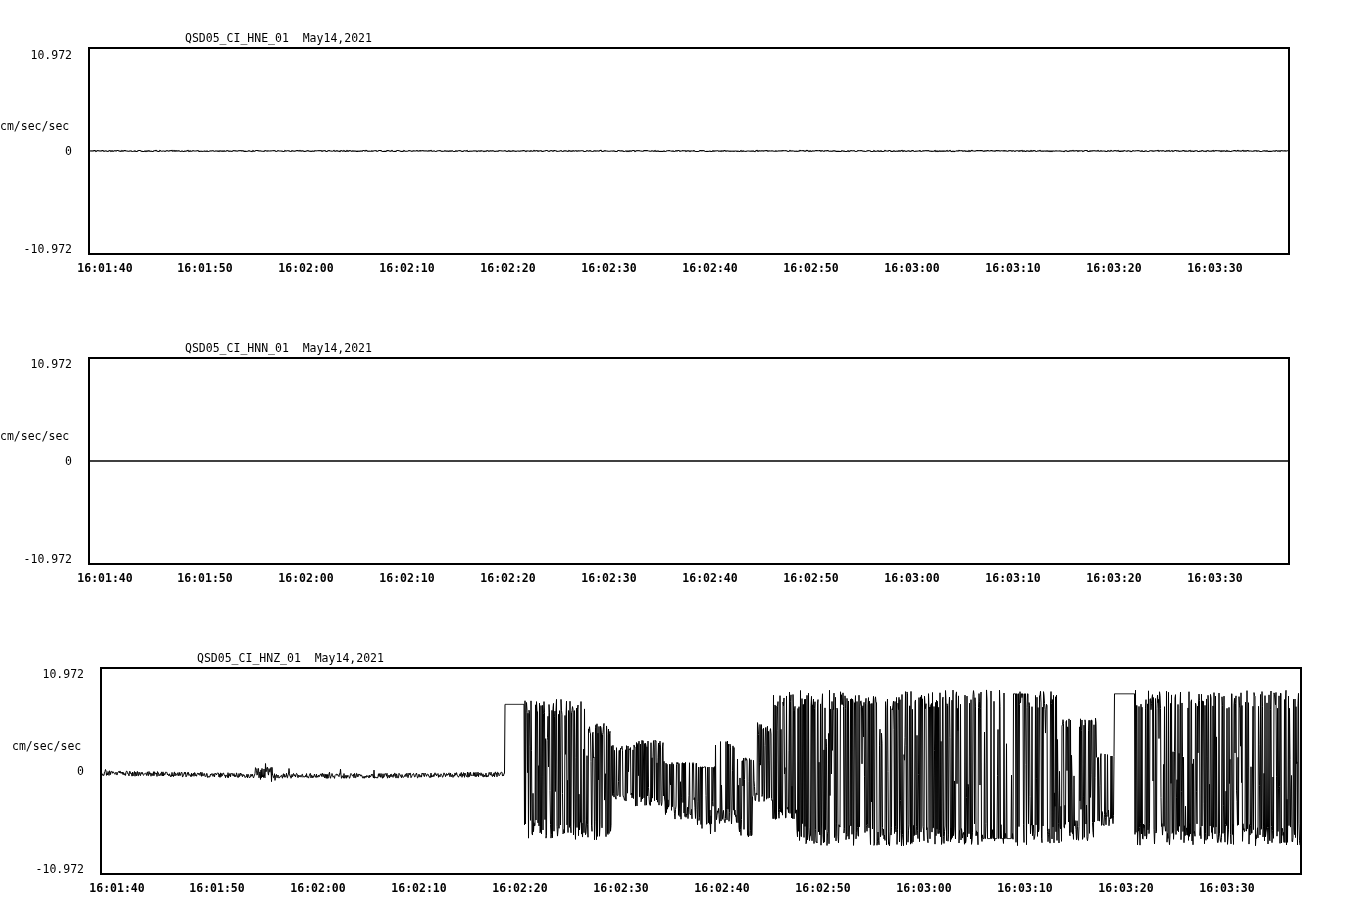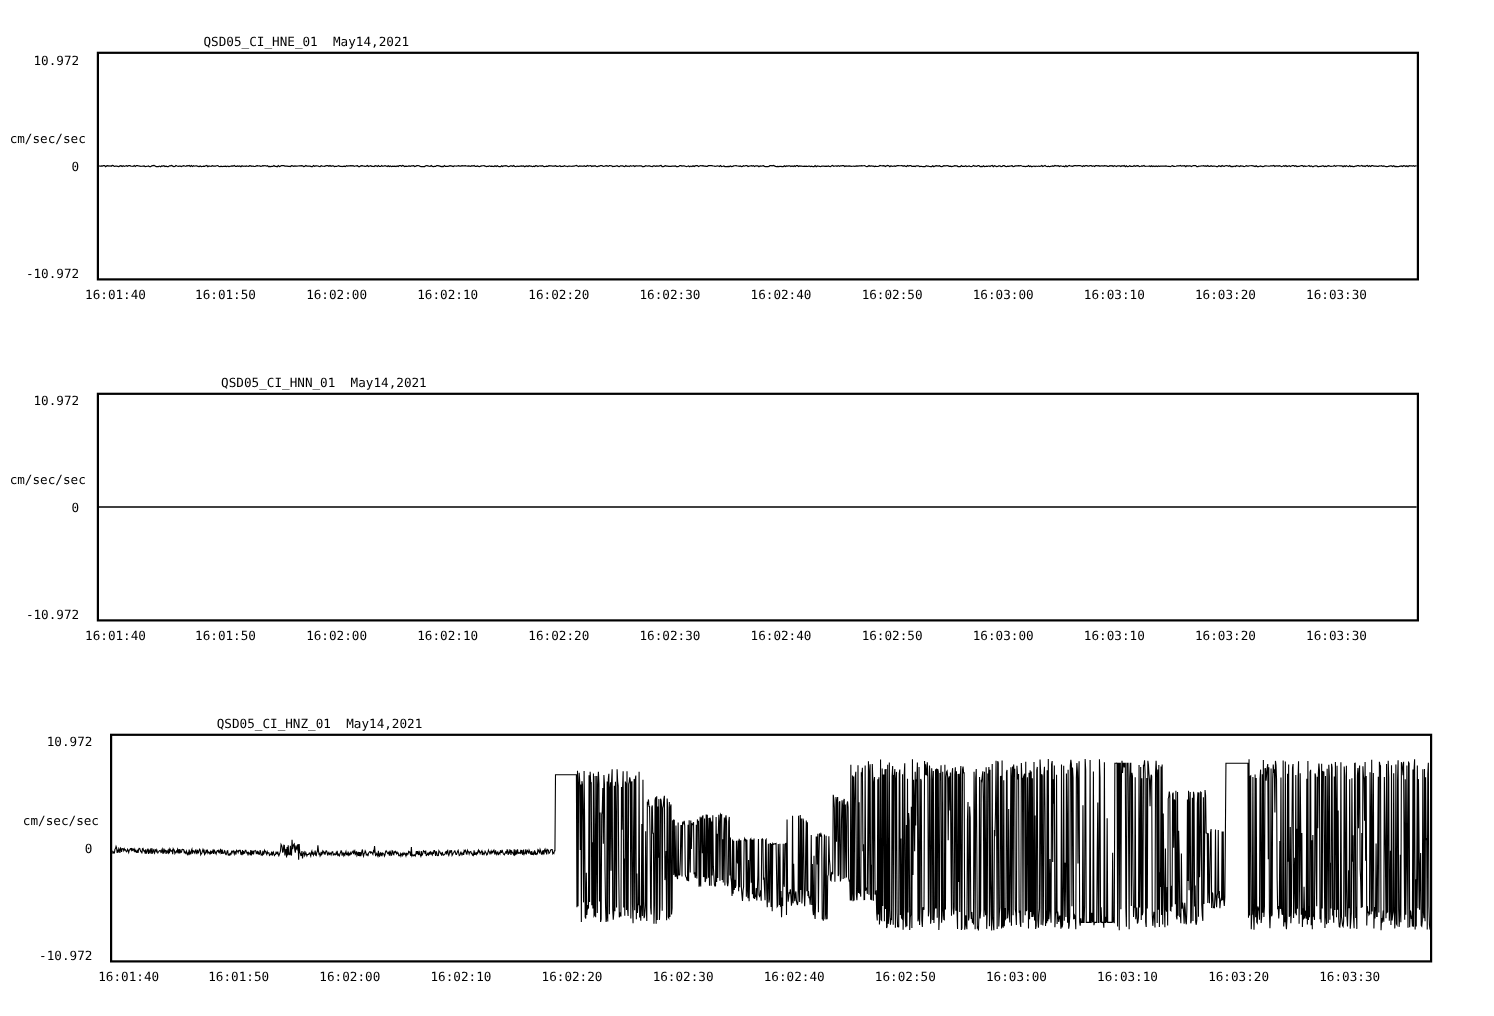--- a/index.html
+++ b/index.html
@@ -45,26 +45,26 @@
   }
   .ylabel-top, .ylabel-bottom, .ylabel-zero {
     position: absolute;
     font-size: 11.5px;
     text-align: right;
     white-space: pre;
   }
   .yunits {
     position: absolute;
     font-size: 11.5px;
-    text-align: right;
     white-space: pre;
   }
   .xticklabels {
     position: absolute;
     height: 16px;
+    font-weight: bold;
   }
   .xtick {
     position: absolute;
     font-size: 11.5px;
     white-space: pre;
     transform: translateX(-50%);
   }
 </style>
 </head>
 <body>
@@ -94,21 +94,21 @@
       <div class="xtick" style="left:710px;">16:02:40</div>
       <div class="xtick" style="left:811px;">16:02:50</div>
       <div class="xtick" style="left:912px;">16:03:00</div>
       <div class="xtick" style="left:1013px;">16:03:10</div>
       <div class="xtick" style="left:1114px;">16:03:20</div>
       <div class="xtick" style="left:1215px;">16:03:30</div>
     </div>
   </div>
 
   <div class="panel" style="top:305px;height:300px;">
-    <div class="panel-title" style="left:201px;top:36px;">QSD05_CI_HNN_01  May14,2021</div>
+    <div class="panel-title" style="left:185px;top:36px;">QSD05_CI_HNN_01  May14,2021</div>
     <div class="ylabel-top" style="left:0px;top:52px;width:72px;">10.972</div>
     <div class="yunits" style="left:0px;top:124px;width:78px;">cm/sec/sec</div>
     <div class="ylabel-zero" style="left:0px;top:149px;width:72px;">0</div>
     <div class="ylabel-bottom" style="left:0px;top:247px;width:72px;">-10.972</div>
 
     <div class="plot-frame" style="left:88px;top:52px;width:1202px;height:208px;">
       <svg class="trace-svg" width="1198" height="204" viewBox="0 0 1198 204" preserveAspectRatio="none">
         <path id="trace-hnn" fill="none" stroke="#000000" stroke-width="1.4" d="M0,102.00 L1,102.00 L2,102.00 L3,102.00 L4,102.00 L5,102.00 L6,102.00 L7,102.00 L8,102.00 L9,102.00 L10,102.00 L11,102.00 L12,102.00 L13,102.00 L14,102.00 L15,102.00 L16,102.00 L17,102.00 L18,102.00 L19,102.00 L20,102.00 L21,102.00 L22,102.00 L23,102.00 L24,102.00 L25,102.00 L26,102.00 L27,102.00 L28,102.00 L29,102.00 L30,102.00 L31,102.00 L32,102.00 L33,102.00 L34,102.00 L35,102.00 L36,102.00 L37,102.00 L38,102.00 L39,102.00 L40,102.00 L41,102.00 L42,102.00 L43,102.00 L44,102.00 L45,102.00 L46,102.00 L47,102.00 L48,102.00 L49,102.00 L50,102.00 L51,102.00 L52,102.00 L53,102.00 L54,102.00 L55,102.00 L56,102.00 L57,102.00 L58,102.00 L59,102.00 L60,102.00 L61,102.00 L62,102.00 L63,102.00 L64,102.00 L65,102.00 L66,102.00 L67,102.00 L68,102.00 L69,102.00 L70,102.00 L71,102.00 L72,102.00 L73,102.00 L74,102.00 L75,102.00 L76,102.00 L77,102.00 L78,102.00 L79,102.00 L80,102.00 L81,102.00 L82,102.00 L83,102.00 L84,102.00 L85,102.00 L86,102.00 L87,102.00 L88,102.00 L89,102.00 L90,102.00 L91,102.00 L92,102.00 L93,102.00 L94,102.00 L95,102.00 L96,102.00 L97,102.00 L98,102.00 L99,102.00 L100,102.00 L101,102.00 L102,102.00 L103,102.00 L104,102.00 L105,102.00 L106,102.00 L107,102.00 L108,102.00 L109,102.00 L110,102.00 L111,102.00 L112,102.00 L113,102.00 L114,102.00 L115,102.00 L116,102.00 L117,102.00 L118,102.00 L119,102.00 L120,102.00 L121,102.00 L122,102.00 L123,102.00 L124,102.00 L125,102.00 L126,102.00 L127,102.00 L128,102.00 L129,102.00 L130,102.00 L131,102.00 L132,102.00 L133,102.00 L134,102.00 L135,102.00 L136,102.00 L137,102.00 L138,102.00 L139,102.00 L140,102.00 L141,102.00 L142,102.00 L143,102.00 L144,102.00 L145,102.00 L146,102.00 L147,102.00 L148,102.00 L149,102.00 L150,102.00 L151,102.00 L152,102.00 L153,102.00 L154,102.00 L155,102.00 L156,102.00 L157,102.00 L158,102.00 L159,102.00 L160,102.00 L161,102.00 L162,102.00 L163,102.00 L164,102.00 L165,102.00 L166,102.00 L167,102.00 L168,102.00 L169,102.00 L170,102.00 L171,102.00 L172,102.00 L173,102.00 L174,102.00 L175,102.00 L176,102.00 L177,102.00 L178,102.00 L179,102.00 L180,102.00 L181,102.00 L182,102.00 L183,102.00 L184,102.00 L185,102.00 L186,102.00 L187,102.00 L188,102.00 L189,102.00 L190,102.00 L191,102.00 L192,102.00 L193,102.00 L194,102.00 L195,102.00 L196,102.00 L197,102.00 L198,102.00 L199,102.00 L200,102.00 L201,102.00 L202,102.00 L203,102.00 L204,102.00 L205,102.00 L206,102.00 L207,102.00 L208,102.00 L209,102.00 L210,102.00 L211,102.00 L212,102.00 L213,102.00 L214,102.00 L215,102.00 L216,102.00 L217,102.00 L218,102.00 L219,102.00 L220,102.00 L221,102.00 L222,102.00 L223,102.00 L224,102.00 L225,102.00 L226,102.00 L227,102.00 L228,102.00 L229,102.00 L230,102.00 L231,102.00 L232,102.00 L233,102.00 L234,102.00 L235,102.00 L236,102.00 L237,102.00 L238,102.00 L239,102.00 L240,102.00 L241,102.00 L242,102.00 L243,102.00 L244,102.00 L245,102.00 L246,102.00 L247,102.00 L248,102.00 L249,102.00 L250,102.00 L251,102.00 L252,102.00 L253,102.00 L254,102.00 L255,102.00 L256,102.00 L257,102.00 L258,102.00 L259,102.00 L260,102.00 L261,102.00 L262,102.00 L263,102.00 L264,102.00 L265,102.00 L266,102.00 L267,102.00 L268,102.00 L269,102.00 L270,102.00 L271,102.00 L272,102.00 L273,102.00 L274,102.00 L275,102.00 L276,102.00 L277,102.00 L278,102.00 L279,102.00 L280,102.00 L281,102.00 L282,102.00 L283,102.00 L284,102.00 L285,102.00 L286,102.00 L287,102.00 L288,102.00 L289,102.00 L290,102.00 L291,102.00 L292,102.00 L293,102.00 L294,102.00 L295,102.00 L296,102.00 L297,102.00 L298,102.00 L299,102.00 L300,102.00 L301,102.00 L302,102.00 L303,102.00 L304,102.00 L305,102.00 L306,102.00 L307,102.00 L308,102.00 L309,102.00 L310,102.00 L311,102.00 L312,102.00 L313,102.00 L314,102.00 L315,102.00 L316,102.00 L317,102.00 L318,102.00 L319,102.00 L320,102.00 L321,102.00 L322,102.00 L323,102.00 L324,102.00 L325,102.00 L326,102.00 L327,102.00 L328,102.00 L329,102.00 L330,102.00 L331,102.00 L332,102.00 L333,102.00 L334,102.00 L335,102.00 L336,102.00 L337,102.00 L338,102.00 L339,102.00 L340,102.00 L341,102.00 L342,102.00 L343,102.00 L344,102.00 L345,102.00 L346,102.00 L347,102.00 L348,102.00 L349,102.00 L350,102.00 L351,102.00 L352,102.00 L353,102.00 L354,102.00 L355,102.00 L356,102.00 L357,102.00 L358,102.00 L359,102.00 L360,102.00 L361,102.00 L362,102.00 L363,102.00 L364,102.00 L365,102.00 L366,102.00 L367,102.00 L368,102.00 L369,102.00 L370,102.00 L371,102.00 L372,102.00 L373,102.00 L374,102.00 L375,102.00 L376,102.00 L377,102.00 L378,102.00 L379,102.00 L380,102.00 L381,102.00 L382,102.00 L383,102.00 L384,102.00 L385,102.00 L386,102.00 L387,102.00 L388,102.00 L389,102.00 L390,102.00 L391,102.00 L392,102.00 L393,102.00 L394,102.00 L395,102.00 L396,102.00 L397,102.00 L398,102.00 L399,102.00 L400,102.00 L401,102.00 L402,102.00 L403,102.00 L404,102.00 L405,102.00 L406,102.00 L407,102.00 L408,102.00 L409,102.00 L410,102.00 L411,102.00 L412,102.00 L413,102.00 L414,102.00 L415,102.00 L416,102.00 L417,102.00 L418,102.00 L419,102.00 L420,102.00 L421,102.00 L422,102.00 L423,102.00 L424,102.00 L425,102.00 L426,102.00 L427,102.00 L428,102.00 L429,102.00 L430,102.00 L431,102.00 L432,102.00 L433,102.00 L434,102.00 L435,102.00 L436,102.00 L437,102.00 L438,102.00 L439,102.00 L440,102.00 L441,102.00 L442,102.00 L443,102.00 L444,102.00 L445,102.00 L446,102.00 L447,102.00 L448,102.00 L449,102.00 L450,102.00 L451,102.00 L452,102.00 L453,102.00 L454,102.00 L455,102.00 L456,102.00 L457,102.00 L458,102.00 L459,102.00 L460,102.00 L461,102.00 L462,102.00 L463,102.00 L464,102.00 L465,102.00 L466,102.00 L467,102.00 L468,102.00 L469,102.00 L470,102.00 L471,102.00 L472,102.00 L473,102.00 L474,102.00 L475,102.00 L476,102.00 L477,102.00 L478,102.00 L479,102.00 L480,102.00 L481,102.00 L482,102.00 L483,102.00 L484,102.00 L485,102.00 L486,102.00 L487,102.00 L488,102.00 L489,102.00 L490,102.00 L491,102.00 L492,102.00 L493,102.00 L494,102.00 L495,102.00 L496,102.00 L497,102.00 L498,102.00 L499,102.00 L500,102.00 L501,102.00 L502,102.00 L503,102.00 L504,102.00 L505,102.00 L506,102.00 L507,102.00 L508,102.00 L509,102.00 L510,102.00 L511,102.00 L512,102.00 L513,102.00 L514,102.00 L515,102.00 L516,102.00 L517,102.00 L518,102.00 L519,102.00 L520,102.00 L521,102.00 L522,102.00 L523,102.00 L524,102.00 L525,102.00 L526,102.00 L527,102.00 L528,102.00 L529,102.00 L530,102.00 L531,102.00 L532,102.00 L533,102.00 L534,102.00 L535,102.00 L536,102.00 L537,102.00 L538,102.00 L539,102.00 L540,102.00 L541,102.00 L542,102.00 L543,102.00 L544,102.00 L545,102.00 L546,102.00 L547,102.00 L548,102.00 L549,102.00 L550,102.00 L551,102.00 L552,102.00 L553,102.00 L554,102.00 L555,102.00 L556,102.00 L557,102.00 L558,102.00 L559,102.00 L560,102.00 L561,102.00 L562,102.00 L563,102.00 L564,102.00 L565,102.00 L566,102.00 L567,102.00 L568,102.00 L569,102.00 L570,102.00 L571,102.00 L572,102.00 L573,102.00 L574,102.00 L575,102.00 L576,102.00 L577,102.00 L578,102.00 L579,102.00 L580,102.00 L581,102.00 L582,102.00 L583,102.00 L584,102.00 L585,102.00 L586,102.00 L587,102.00 L588,102.00 L589,102.00 L590,102.00 L591,102.00 L592,102.00 L593,102.00 L594,102.00 L595,102.00 L596,102.00 L597,102.00 L598,102.00 L599,102.00 L600,102.00 L601,102.00 L602,102.00 L603,102.00 L604,102.00 L605,102.00 L606,102.00 L607,102.00 L608,102.00 L609,102.00 L610,102.00 L611,102.00 L612,102.00 L613,102.00 L614,102.00 L615,102.00 L616,102.00 L617,102.00 L618,102.00 L619,102.00 L620,102.00 L621,102.00 L622,102.00 L623,102.00 L624,102.00 L625,102.00 L626,102.00 L627,102.00 L628,102.00 L629,102.00 L630,102.00 L631,102.00 L632,102.00 L633,102.00 L634,102.00 L635,102.00 L636,102.00 L637,102.00 L638,102.00 L639,102.00 L640,102.00 L641,102.00 L642,102.00 L643,102.00 L644,102.00 L645,102.00 L646,102.00 L647,102.00 L648,102.00 L649,102.00 L650,102.00 L651,102.00 L652,102.00 L653,102.00 L654,102.00 L655,102.00 L656,102.00 L657,102.00 L658,102.00 L659,102.00 L660,102.00 L661,102.00 L662,102.00 L663,102.00 L664,102.00 L665,102.00 L666,102.00 L667,102.00 L668,102.00 L669,102.00 L670,102.00 L671,102.00 L672,102.00 L673,102.00 L674,102.00 L675,102.00 L676,102.00 L677,102.00 L678,102.00 L679,102.00 L680,102.00 L681,102.00 L682,102.00 L683,102.00 L684,102.00 L685,102.00 L686,102.00 L687,102.00 L688,102.00 L689,102.00 L690,102.00 L691,102.00 L692,102.00 L693,102.00 L694,102.00 L695,102.00 L696,102.00 L697,102.00 L698,102.00 L699,102.00 L700,102.00 L701,102.00 L702,102.00 L703,102.00 L704,102.00 L705,102.00 L706,102.00 L707,102.00 L708,102.00 L709,102.00 L710,102.00 L711,102.00 L712,102.00 L713,102.00 L714,102.00 L715,102.00 L716,102.00 L717,102.00 L718,102.00 L719,102.00 L720,102.00 L721,102.00 L722,102.00 L723,102.00 L724,102.00 L725,102.00 L726,102.00 L727,102.00 L728,102.00 L729,102.00 L730,102.00 L731,102.00 L732,102.00 L733,102.00 L734,102.00 L735,102.00 L736,102.00 L737,102.00 L738,102.00 L739,102.00 L740,102.00 L741,102.00 L742,102.00 L743,102.00 L744,102.00 L745,102.00 L746,102.00 L747,102.00 L748,102.00 L749,102.00 L750,102.00 L751,102.00 L752,102.00 L753,102.00 L754,102.00 L755,102.00 L756,102.00 L757,102.00 L758,102.00 L759,102.00 L760,102.00 L761,102.00 L762,102.00 L763,102.00 L764,102.00 L765,102.00 L766,102.00 L767,102.00 L768,102.00 L769,102.00 L770,102.00 L771,102.00 L772,102.00 L773,102.00 L774,102.00 L775,102.00 L776,102.00 L777,102.00 L778,102.00 L779,102.00 L780,102.00 L781,102.00 L782,102.00 L783,102.00 L784,102.00 L785,102.00 L786,102.00 L787,102.00 L788,102.00 L789,102.00 L790,102.00 L791,102.00 L792,102.00 L793,102.00 L794,102.00 L795,102.00 L796,102.00 L797,102.00 L798,102.00 L799,102.00 L800,102.00 L801,102.00 L802,102.00 L803,102.00 L804,102.00 L805,102.00 L806,102.00 L807,102.00 L808,102.00 L809,102.00 L810,102.00 L811,102.00 L812,102.00 L813,102.00 L814,102.00 L815,102.00 L816,102.00 L817,102.00 L818,102.00 L819,102.00 L820,102.00 L821,102.00 L822,102.00 L823,102.00 L824,102.00 L825,102.00 L826,102.00 L827,102.00 L828,102.00 L829,102.00 L830,102.00 L831,102.00 L832,102.00 L833,102.00 L834,102.00 L835,102.00 L836,102.00 L837,102.00 L838,102.00 L839,102.00 L840,102.00 L841,102.00 L842,102.00 L843,102.00 L844,102.00 L845,102.00 L846,102.00 L847,102.00 L848,102.00 L849,102.00 L850,102.00 L851,102.00 L852,102.00 L853,102.00 L854,102.00 L855,102.00 L856,102.00 L857,102.00 L858,102.00 L859,102.00 L860,102.00 L861,102.00 L862,102.00 L863,102.00 L864,102.00 L865,102.00 L866,102.00 L867,102.00 L868,102.00 L869,102.00 L870,102.00 L871,102.00 L872,102.00 L873,102.00 L874,102.00 L875,102.00 L876,102.00 L877,102.00 L878,102.00 L879,102.00 L880,102.00 L881,102.00 L882,102.00 L883,102.00 L884,102.00 L885,102.00 L886,102.00 L887,102.00 L888,102.00 L889,102.00 L890,102.00 L891,102.00 L892,102.00 L893,102.00 L894,102.00 L895,102.00 L896,102.00 L897,102.00 L898,102.00 L899,102.00 L900,102.00 L901,102.00 L902,102.00 L903,102.00 L904,102.00 L905,102.00 L906,102.00 L907,102.00 L908,102.00 L909,102.00 L910,102.00 L911,102.00 L912,102.00 L913,102.00 L914,102.00 L915,102.00 L916,102.00 L917,102.00 L918,102.00 L919,102.00 L920,102.00 L921,102.00 L922,102.00 L923,102.00 L924,102.00 L925,102.00 L926,102.00 L927,102.00 L928,102.00 L929,102.00 L930,102.00 L931,102.00 L932,102.00 L933,102.00 L934,102.00 L935,102.00 L936,102.00 L937,102.00 L938,102.00 L939,102.00 L940,102.00 L941,102.00 L942,102.00 L943,102.00 L944,102.00 L945,102.00 L946,102.00 L947,102.00 L948,102.00 L949,102.00 L950,102.00 L951,102.00 L952,102.00 L953,102.00 L954,102.00 L955,102.00 L956,102.00 L957,102.00 L958,102.00 L959,102.00 L960,102.00 L961,102.00 L962,102.00 L963,102.00 L964,102.00 L965,102.00 L966,102.00 L967,102.00 L968,102.00 L969,102.00 L970,102.00 L971,102.00 L972,102.00 L973,102.00 L974,102.00 L975,102.00 L976,102.00 L977,102.00 L978,102.00 L979,102.00 L980,102.00 L981,102.00 L982,102.00 L983,102.00 L984,102.00 L985,102.00 L986,102.00 L987,102.00 L988,102.00 L989,102.00 L990,102.00 L991,102.00 L992,102.00 L993,102.00 L994,102.00 L995,102.00 L996,102.00 L997,102.00 L998,102.00 L999,102.00 L1000,102.00 L1001,102.00 L1002,102.00 L1003,102.00 L1004,102.00 L1005,102.00 L1006,102.00 L1007,102.00 L1008,102.00 L1009,102.00 L1010,102.00 L1011,102.00 L1012,102.00 L1013,102.00 L1014,102.00 L1015,102.00 L1016,102.00 L1017,102.00 L1018,102.00 L1019,102.00 L1020,102.00 L1021,102.00 L1022,102.00 L1023,102.00 L1024,102.00 L1025,102.00 L1026,102.00 L1027,102.00 L1028,102.00 L1029,102.00 L1030,102.00 L1031,102.00 L1032,102.00 L1033,102.00 L1034,102.00 L1035,102.00 L1036,102.00 L1037,102.00 L1038,102.00 L1039,102.00 L1040,102.00 L1041,102.00 L1042,102.00 L1043,102.00 L1044,102.00 L1045,102.00 L1046,102.00 L1047,102.00 L1048,102.00 L1049,102.00 L1050,102.00 L1051,102.00 L1052,102.00 L1053,102.00 L1054,102.00 L1055,102.00 L1056,102.00 L1057,102.00 L1058,102.00 L1059,102.00 L1060,102.00 L1061,102.00 L1062,102.00 L1063,102.00 L1064,102.00 L1065,102.00 L1066,102.00 L1067,102.00 L1068,102.00 L1069,102.00 L1070,102.00 L1071,102.00 L1072,102.00 L1073,102.00 L1074,102.00 L1075,102.00 L1076,102.00 L1077,102.00 L1078,102.00 L1079,102.00 L1080,102.00 L1081,102.00 L1082,102.00 L1083,102.00 L1084,102.00 L1085,102.00 L1086,102.00 L1087,102.00 L1088,102.00 L1089,102.00 L1090,102.00 L1091,102.00 L1092,102.00 L1093,102.00 L1094,102.00 L1095,102.00 L1096,102.00 L1097,102.00 L1098,102.00 L1099,102.00 L1100,102.00 L1101,102.00 L1102,102.00 L1103,102.00 L1104,102.00 L1105,102.00 L1106,102.00 L1107,102.00 L1108,102.00 L1109,102.00 L1110,102.00 L1111,102.00 L1112,102.00 L1113,102.00 L1114,102.00 L1115,102.00 L1116,102.00 L1117,102.00 L1118,102.00 L1119,102.00 L1120,102.00 L1121,102.00 L1122,102.00 L1123,102.00 L1124,102.00 L1125,102.00 L1126,102.00 L1127,102.00 L1128,102.00 L1129,102.00 L1130,102.00 L1131,102.00 L1132,102.00 L1133,102.00 L1134,102.00 L1135,102.00 L1136,102.00 L1137,102.00 L1138,102.00 L1139,102.00 L1140,102.00 L1141,102.00 L1142,102.00 L1143,102.00 L1144,102.00 L1145,102.00 L1146,102.00 L1147,102.00 L1148,102.00 L1149,102.00 L1150,102.00 L1151,102.00 L1152,102.00 L1153,102.00 L1154,102.00 L1155,102.00 L1156,102.00 L1157,102.00 L1158,102.00 L1159,102.00 L1160,102.00 L1161,102.00 L1162,102.00 L1163,102.00 L1164,102.00 L1165,102.00 L1166,102.00 L1167,102.00 L1168,102.00 L1169,102.00 L1170,102.00 L1171,102.00 L1172,102.00 L1173,102.00 L1174,102.00 L1175,102.00 L1176,102.00 L1177,102.00 L1178,102.00 L1179,102.00 L1180,102.00 L1181,102.00 L1182,102.00 L1183,102.00 L1184,102.00 L1185,102.00 L1186,102.00 L1187,102.00 L1188,102.00 L1189,102.00 L1190,102.00 L1191,102.00 L1192,102.00 L1193,102.00 L1194,102.00 L1195,102.00 L1196,102.00 L1197,102.00 L1198,102.00"></path>
       </svg>
     </div>

